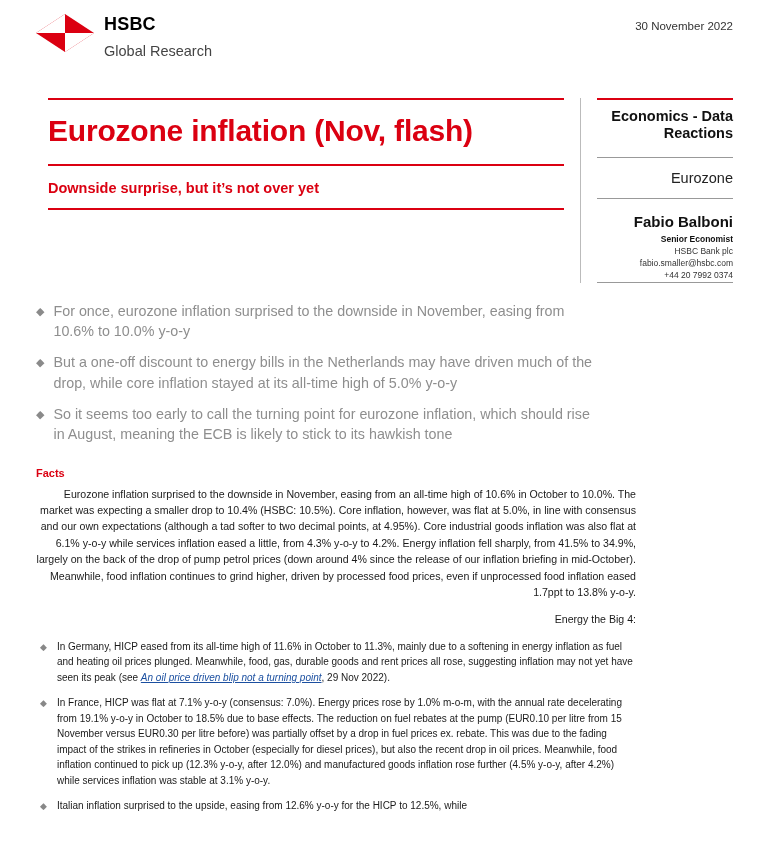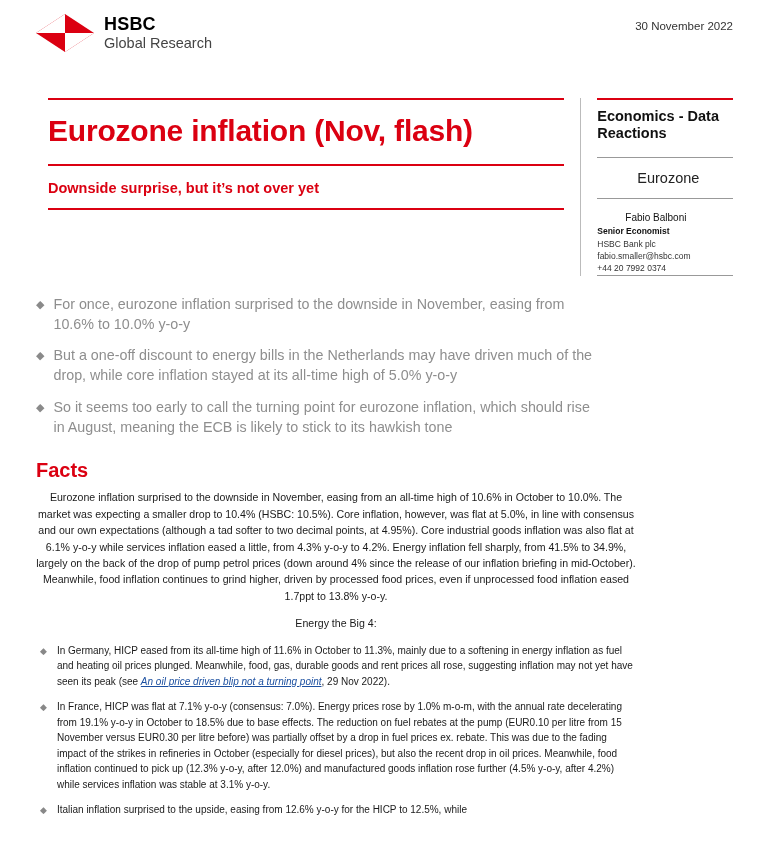--- a/index.html
+++ b/index.html
@@ -50,21 +50,21 @@
   }
   .brand-name {
     font-size: 18px;
     font-weight: bold;
     color: #000000;
     letter-spacing: 0.2px;
   }
   .brand-sub {
     font-size: 14.5px;
     color: #444444;
-    margin-top: 2px;
+    margin-top: 10px;
   }
   .doc-date {
     font-size: 11.5px;
     color: #333333;
     padding-top: 6px;
   }
 
   
   .title-zone {
     display: flex;
@@ -74,20 +74,21 @@
   .title-left {
     width: 560px;
     box-sizing: border-box;
     padding-right: 16px;
   }
   .title-right {
     width: 160px;
     box-sizing: border-box;
     padding-left: 16px;
     border-left: 1px solid #bbbbbb;
+    text-align: right;
   }
   .rule-red {
     border-top: 2px solid #db0011;
     height: 0;
   }
   .rule-grey {
     border-top: 1px solid #999999;
     height: 0;
   }
   .main-title {
@@ -116,21 +117,21 @@
     color: #222222;
     margin: 12px 0 12px 0;
     padding-left: 40px;
   }
   .analyst {
     margin-top: 12px;
     font-size: 8.5px;
     color: #333333;
     line-height: 1.45;
   }
-  .analyst .nm { font-weight: normal; font-size: 10px; color: #111; padding-left: 28px; }
+  .analyst .nm { font-weight: bold; font-size: 15px; color: #111; padding-left: 28px; }
   .analyst .ttl { font-weight: bold; font-size: 8.5px; color: #111; }
 
   
   .intro {
     width: 560px;
     margin-top: 18px;
   }
   .intro-item {
     display: flex;
     gap: 9px;
@@ -143,34 +144,34 @@
     flex: none;
   }
   .intro-text {
     font-size: 14.3px;
     line-height: 1.42;
     color: #8e8e8e;
   }
 
   
   .facts-head {
-    font-size: 20px;
+    font-size: 11px;
     font-weight: bold;
     color: #db0011;
     margin: 22px 0 7px 0;
   }
   .body-col {
     width: 600px;
   }
   .para {
     font-size: 10.6px;
     line-height: 1.55;
     color: #1a1a1a;
     margin: 0 0 11px 0;
-    text-align: center;
+    text-align: right;
   }
   .list-item {
     display: flex;
     gap: 10px;
     margin-bottom: 10px;
     padding-left: 4px;
   }
   .li-bullet {
     color: #888888;
     font-size: 9px;

